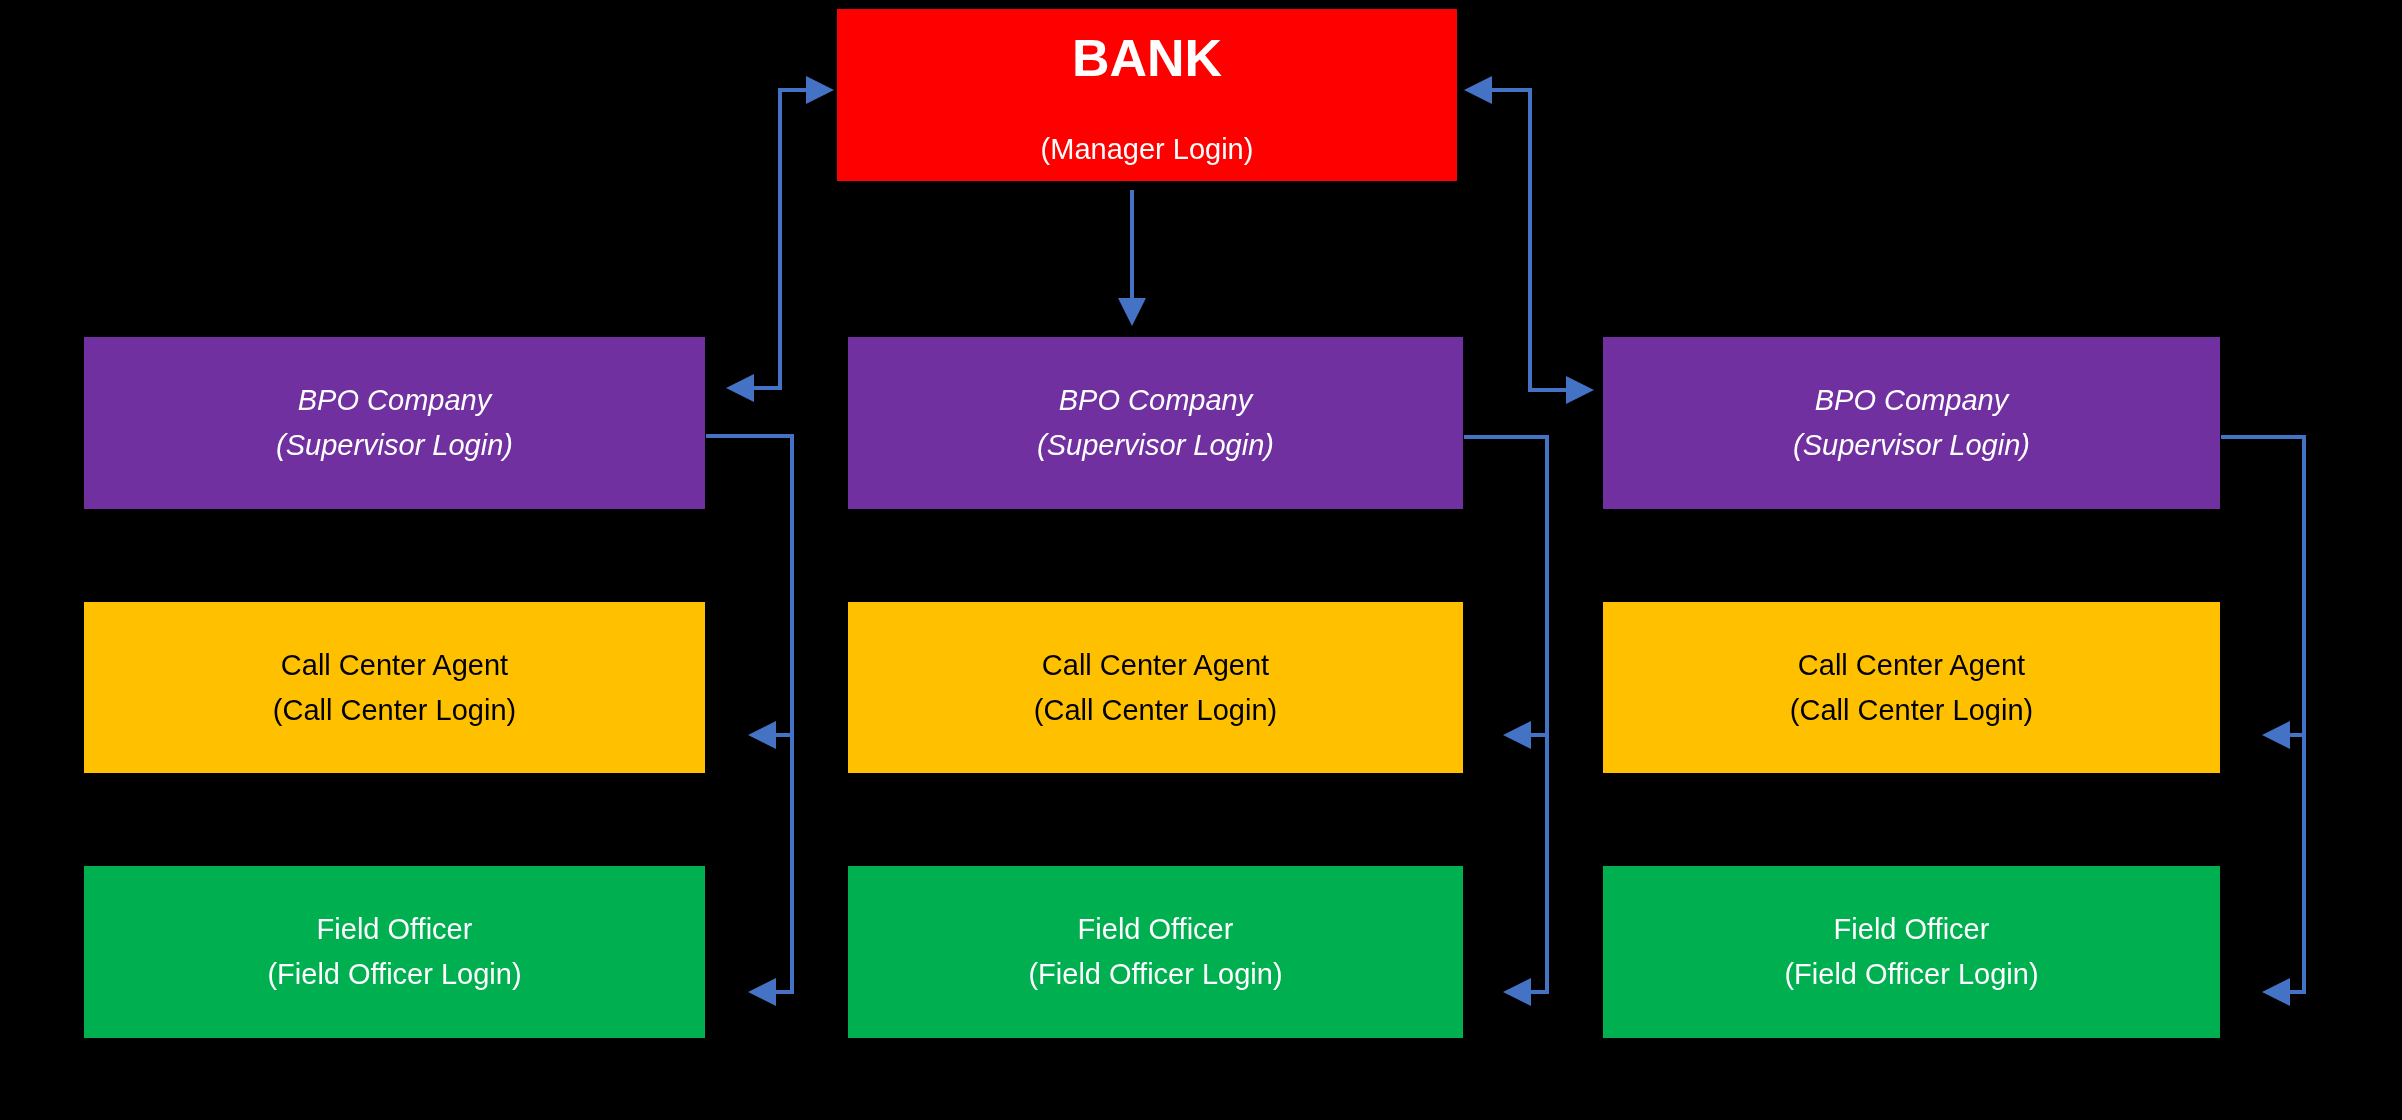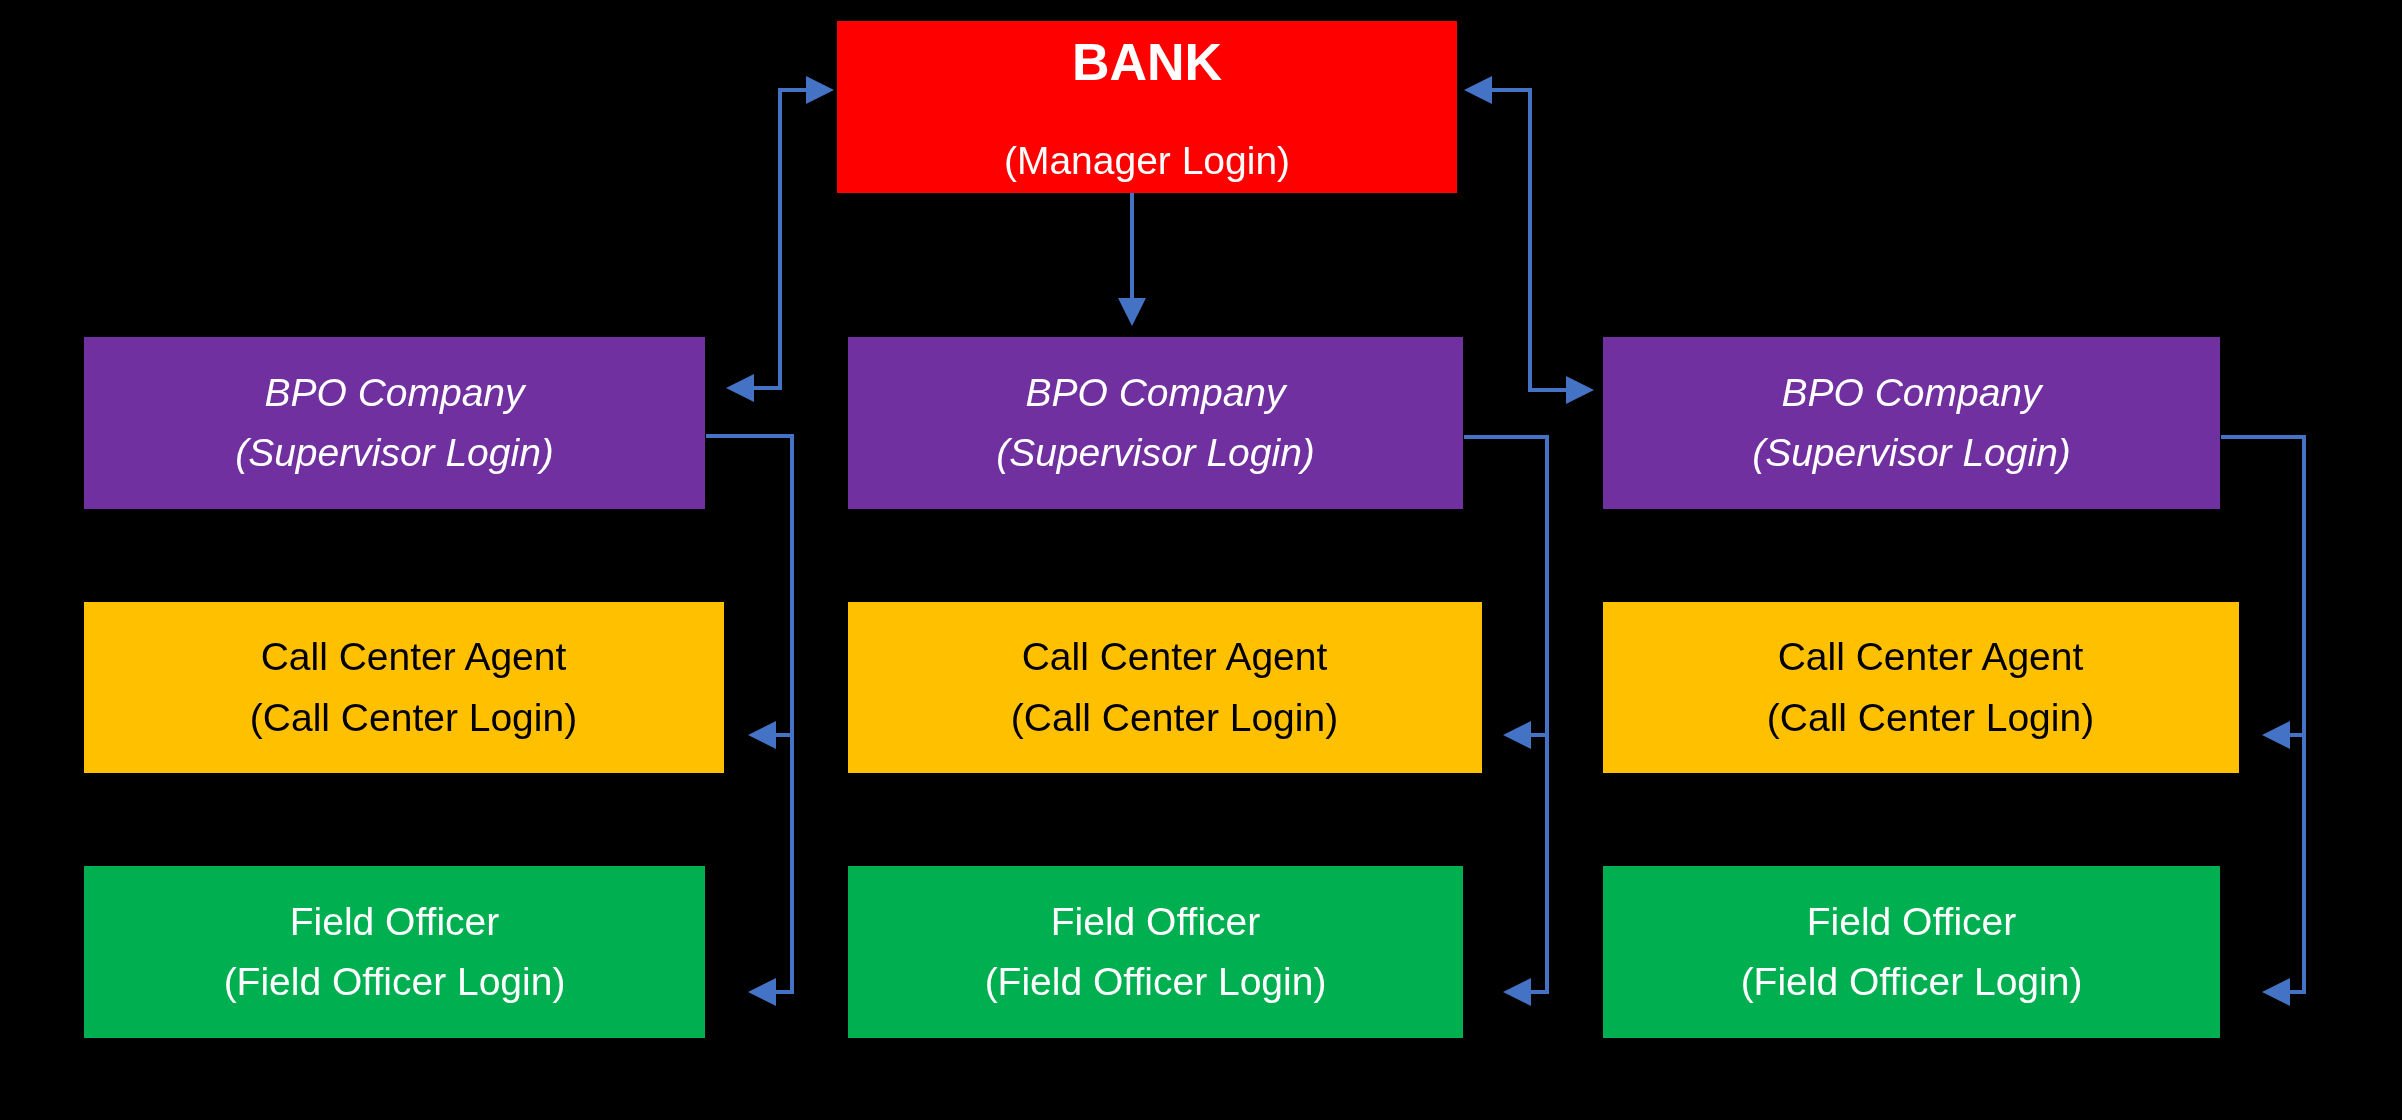--- a/index.html
+++ b/index.html
@@ -18,40 +18,39 @@
   .node {
     position: absolute;
     display: flex;
     flex-direction: column;
     align-items: center;
     justify-content: center;
     text-align: center;
     line-height: 1.55;
   }
   .node .t1, .node .t2 {
-    font-size: 39px;
+    font-size: 29px;
     white-space: nowrap;
   }
   .bank-node {
     background: var(--bank-red, #FF0000);
     color: var(--text-light, #FFFFFF);
   }
   .bank-node .t1 {
     font-size: 52px;
     font-weight: bold;
   }
   .bpo-node {
     background: var(--bpo-purple, #7030A0);
     color: var(--text-light, #FFFFFF);
     font-style: italic;
   }
   .cc-node {
     background: var(--call-center-gold, #FFC000);
     color: var(--text-dark, #000000);
-    padding-left: 19px;
   }
   .fo-node {
     background: var(--field-officer-green, #00B050);
     color: var(--text-light, #FFFFFF);
   }
   #connector-layer {
     position: absolute;
     left: 0;
     top: 0;
     width: 2402px;
@@ -107,21 +106,21 @@
     </g>
 
     <g>
       <path class="conn" d="M2221,437 H2304 V992 H2290"></path>
       <path class="conn" d="M2304,735 H2290"></path>
       <polygon class="arrowhead" points="2262,735 2290,721 2290,749"></polygon>
       <polygon class="arrowhead" points="2262,992 2290,978 2290,1006"></polygon>
     </g>
   </svg>
 
-  <div class="node bank-node" style="left:837px; top:21px; width:620px; height:172px;gap:28px;">
+  <div class="node bank-node" style="left:837px; top:9px; width:620px; height:172px;gap:28px;">
     <div class="t1">BANK</div>
     <div class="t2">(Manager Login)</div>
   </div>
 
   <div class="node bpo-node" style="left:84px; top:337px; width:621px; height:172px;">
     <div class="t1">BPO Company</div>
     <div class="t2">(Supervisor Login)</div>
   </div>
   <div class="node bpo-node" style="left:848px; top:337px; width:615px; height:172px;">
     <div class="t1">BPO Company</div>

